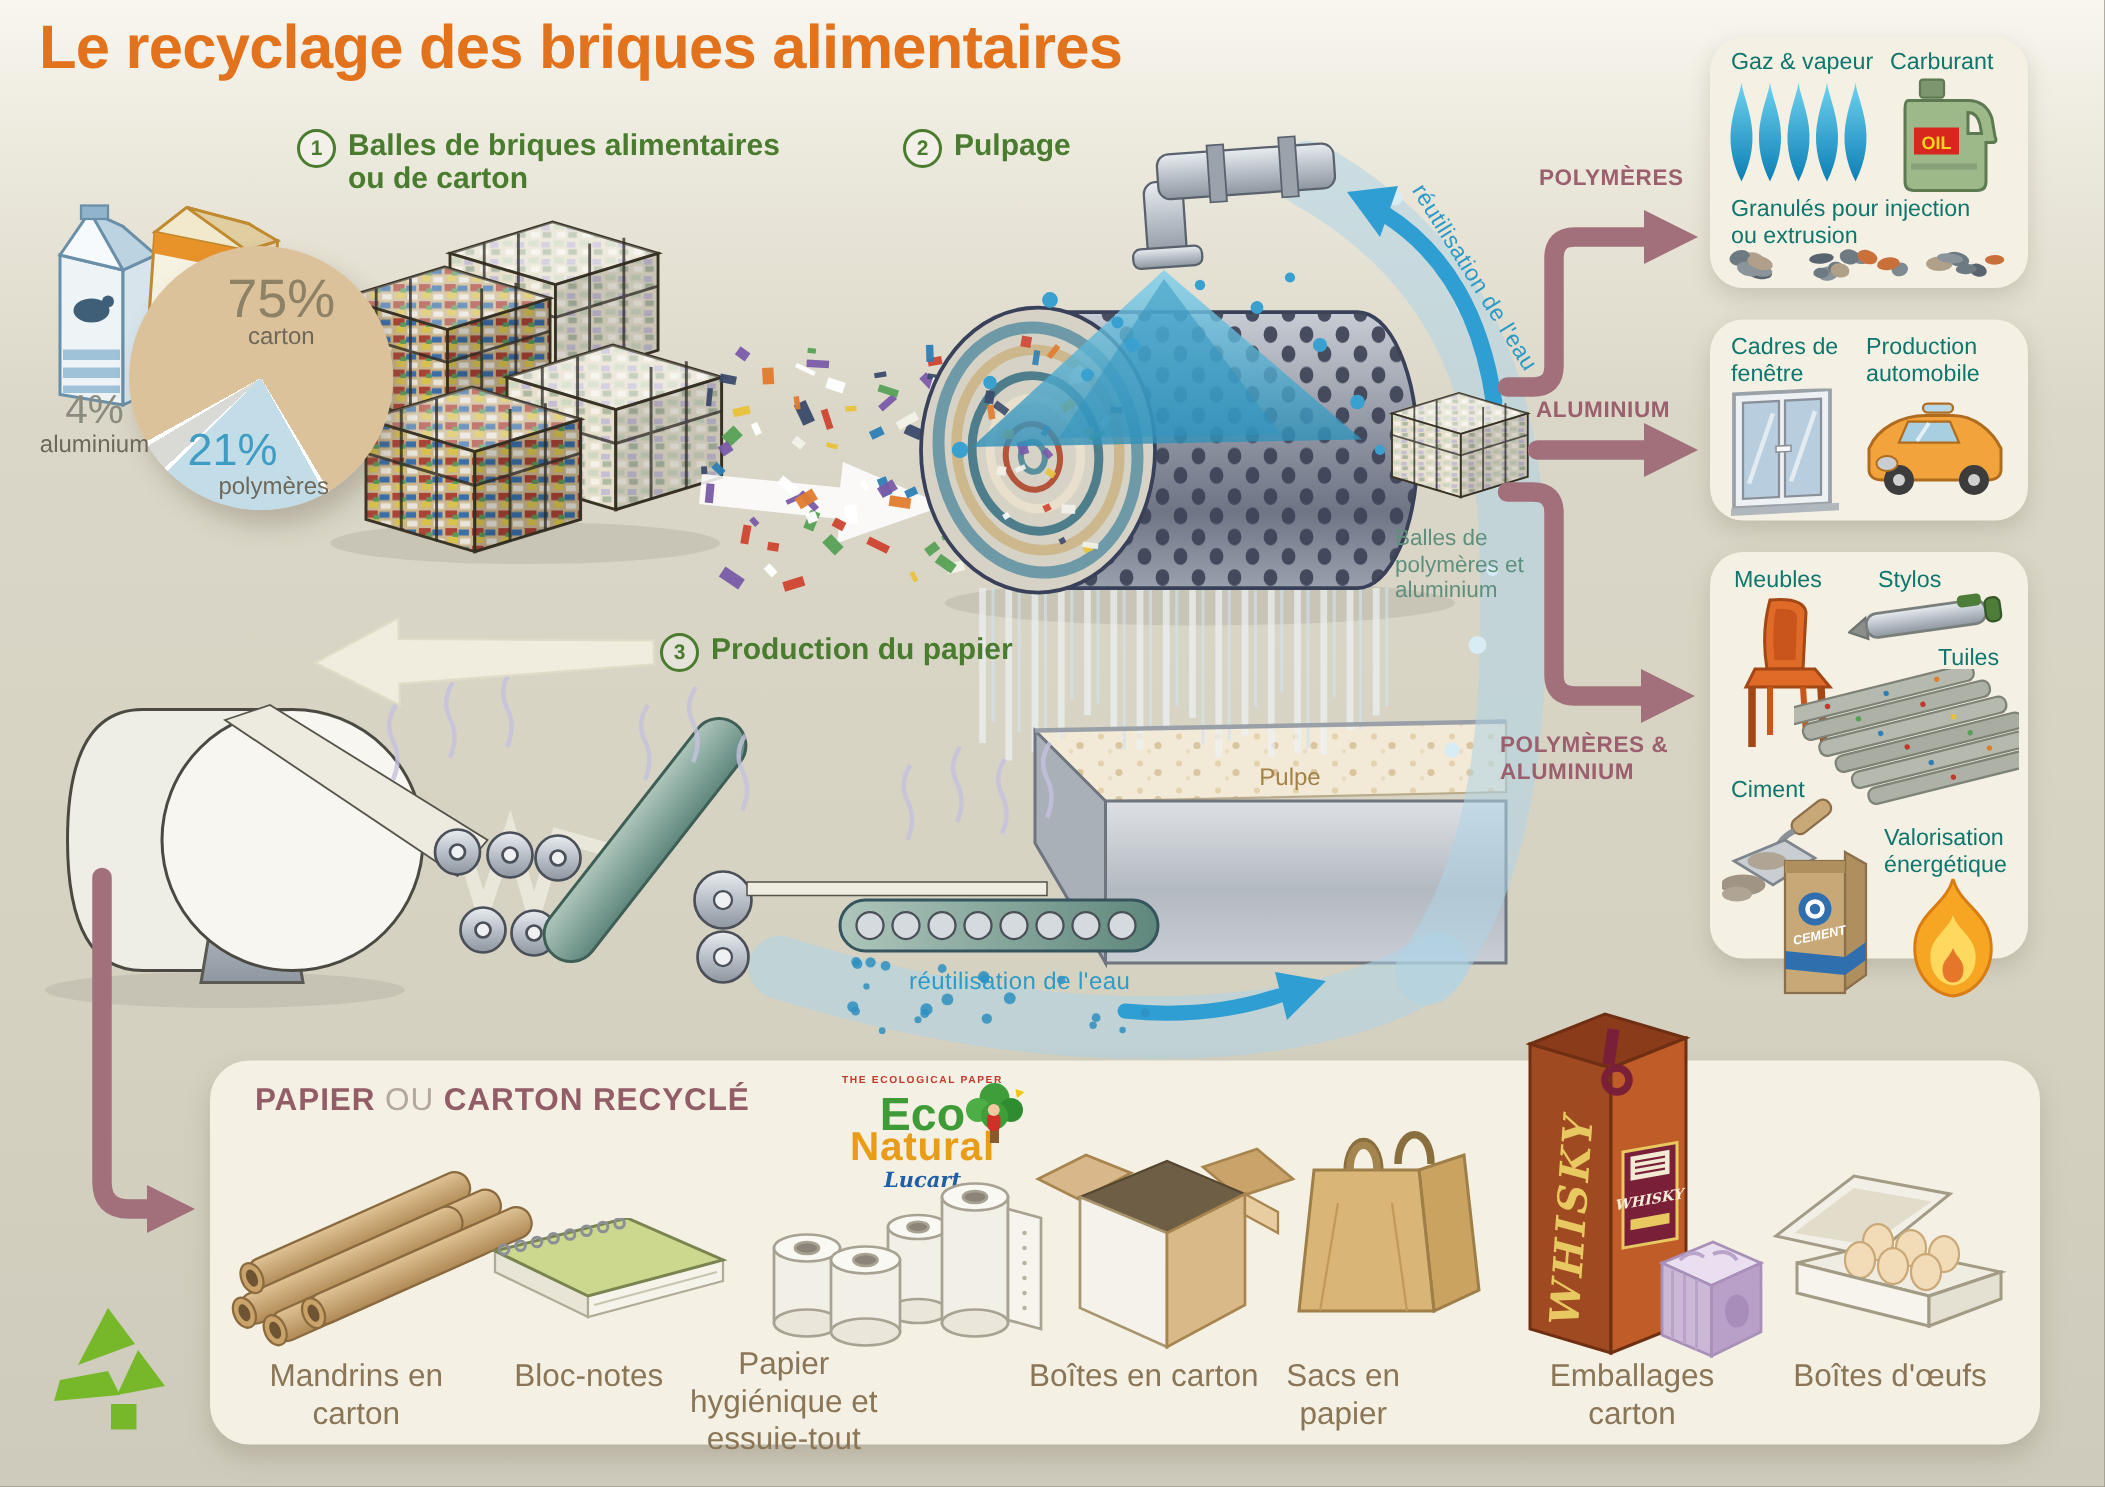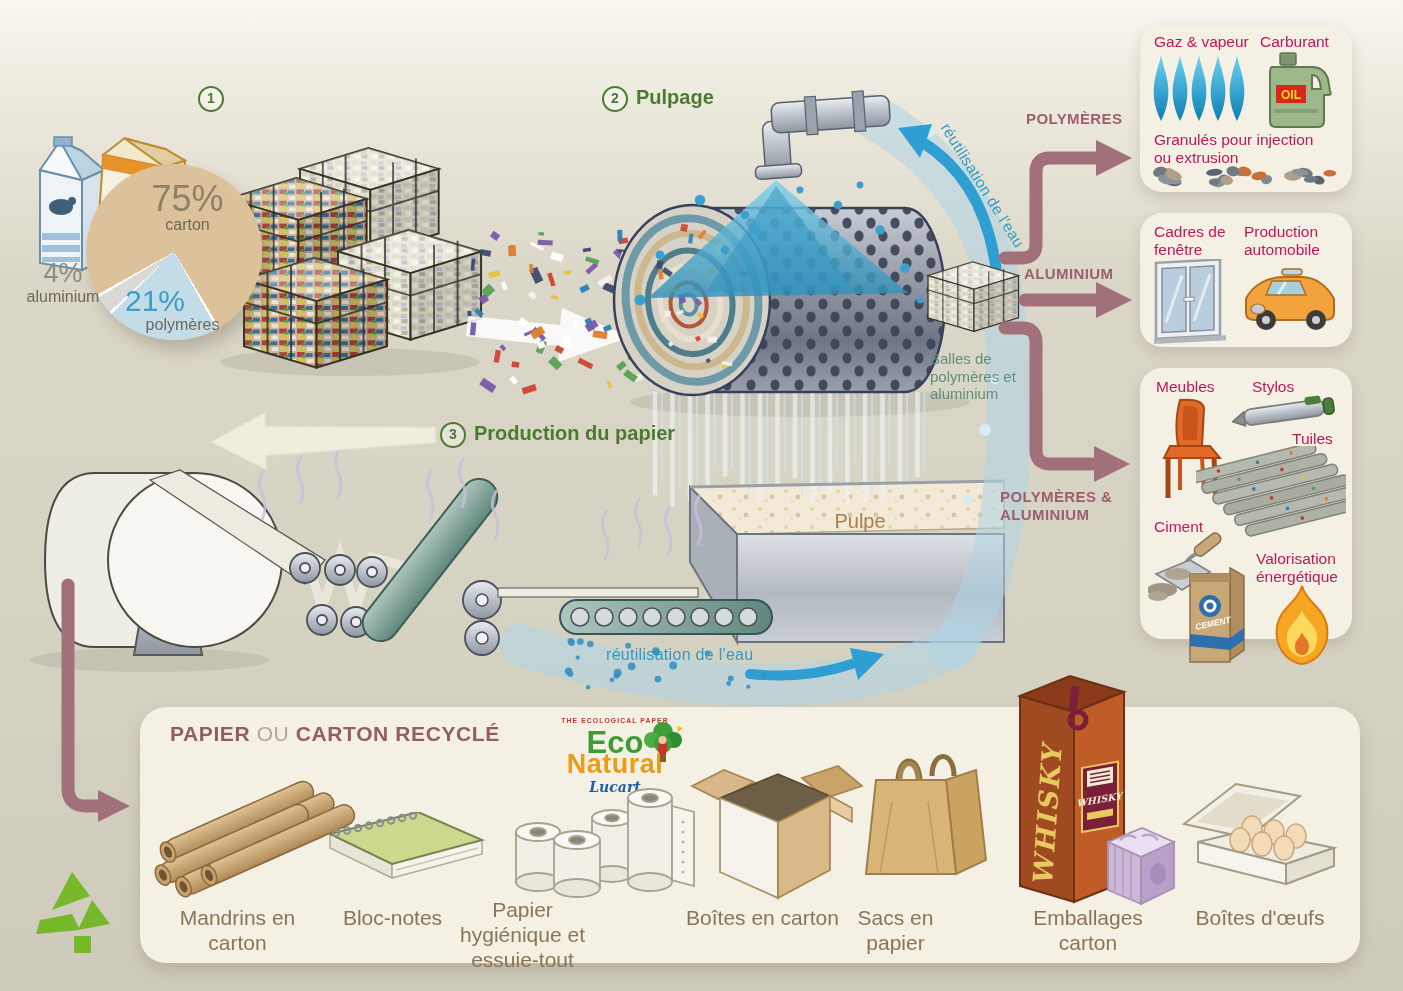--- a/index.html
+++ b/index.html
@@ -9,35 +9,35 @@
   .abs{position:absolute;}
   #main-title{left:26px;top:8px;font-size:41px;font-weight:800;color:#e3721c;letter-spacing:-.5px;}
   .stepline{display:flex;gap:8px;color:#4a7c2f;font-weight:700;font-size:20px;line-height:1.12;}
   .stepnum{flex:0 0 auto;width:22px;height:22px;border:2.5px solid #4a7c2f;border-radius:50%;
     display:flex;align-items:center;justify-content:center;font-size:14px;margin-top:0;background:rgba(255,255,255,.35);}
   #pie{left:86px;top:164px;width:176px;height:176px;border-radius:50%;
     box-shadow:6px 10px 16px rgba(90,80,60,.28);
     background:conic-gradient(from 0deg,#dcc29a 0 149deg,#ffffff 149deg 151deg,#c3dde8 151deg 225deg,#ffffff 225deg 227deg,#d9dad6 227deg 239deg,#ffffff 239deg 241deg,#dcc29a 241deg 360deg);}
   .pie-big{font-weight:400;}
   .pie-sub{color:#6e685a;font-size:16px;}
-  .plabel{color:#be185d;font-size:15.5px;line-height:1.15;}
+  .plabel{color:#0f766e;font-size:15.5px;line-height:1.15;}
   .panel{background:#f4f0e3;border-radius:22px;box-shadow:0 6px 14px rgba(110,100,80,.22);}
   .branch{color:#9b5f6e;font-weight:800;font-size:15px;letter-spacing:.4px;}
   .prod-label{color:#8a7557;font-size:21px;text-align:center;line-height:1.2;}
   .water-text{color:#2e9bc6;font-size:15.5px;letter-spacing:.3px;}
   #bottom-panel{left:140px;top:707px;width:1220px;height:256px;background:#f4f0e3;border-radius:26px;
     box-shadow:0 8px 16px rgba(110,100,80,.25);}
   #bottom-title{left:170px;top:722px;font-size:21px;font-weight:800;letter-spacing:.6px;color:#935d68;}
   #bottom-title .ou{color:#b3a79e;font-weight:400;}
   #eco-logo{left:535px;top:718px;width:160px;text-align:center;line-height:1;}
   #eco-tagline{color:#c0392b;font-size:6.8px;letter-spacing:1.1px;font-weight:700;}
   #eco-line1{color:#3e9b38;font-size:31px;font-weight:800;margin-top:2px;}
   #eco-line2{color:#e89c18;font-size:27px;font-weight:800;margin-top:-7px;letter-spacing:.5px;}
   #eco-brand{color:#1f5fa8;font-size:14px;font-weight:700;font-style:italic;font-family:"DejaVu Serif",serif;margin-top:2px;}
-  #pulpe-label{color:#a3824a;font-size:20px;}
+  #pulpe-label{color:#a3824a;font-size:16px;}
   #balles-label{color:#5f8f7d;font-size:15px;line-height:1.18;}
   .approx{color:#4a9ec4;font-size:34px;font-weight:800;}
   svg{display:block;}
 </style>
 </head>
 <body>
 
 <div id="stage">
 
   <svg class="abs" style="left:0;top:0" width="1403" height="991" viewBox="0 0 1403 991">
@@ -431,23 +431,25 @@
     </g>
 
     <g transform="translate(32,872)" fill="#76b82a">
       <polygon points="40,0 58,24 20,38"></polygon>
       <polygon points="60,28 78,52 46,58"></polygon>
       <polygon points="8,48 40,42 48,58 4,62"></polygon>
       <rect x="42" y="64" width="17" height="17"></rect>
     </g>
   </svg>
 
+  <div class="abs" id="main-title">Le recyclage des briques alimentaires</div>
 
   <div class="abs stepline" style="left:198px;top:86px;width:340px">
     <span class="stepnum">1</span>
+    <span style="width:300px">Balles de briques alimentaires ou de carton</span>
   </div>
   <div class="abs stepline" style="left:602px;top:86px">
     <span class="stepnum">2</span>
     <span>Pulpage</span>
   </div>
   <div class="abs stepline" style="left:440px;top:422px">
     <span class="stepnum">3</span>
     <span>Production du papier</span>
   </div>
 

